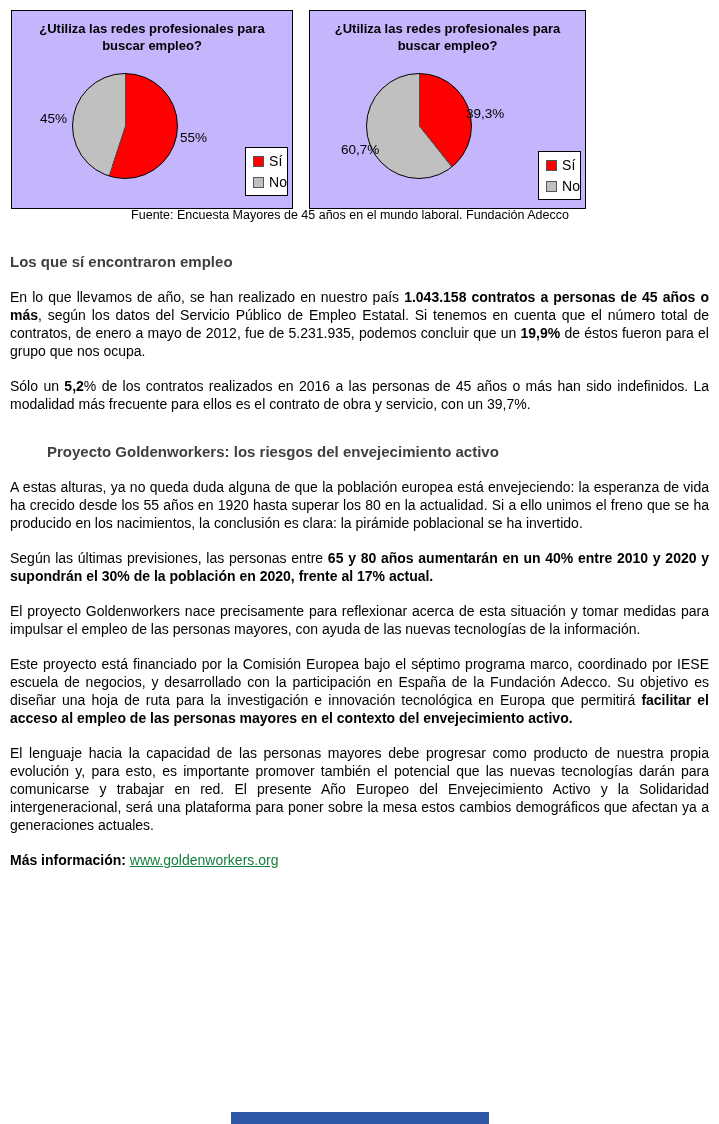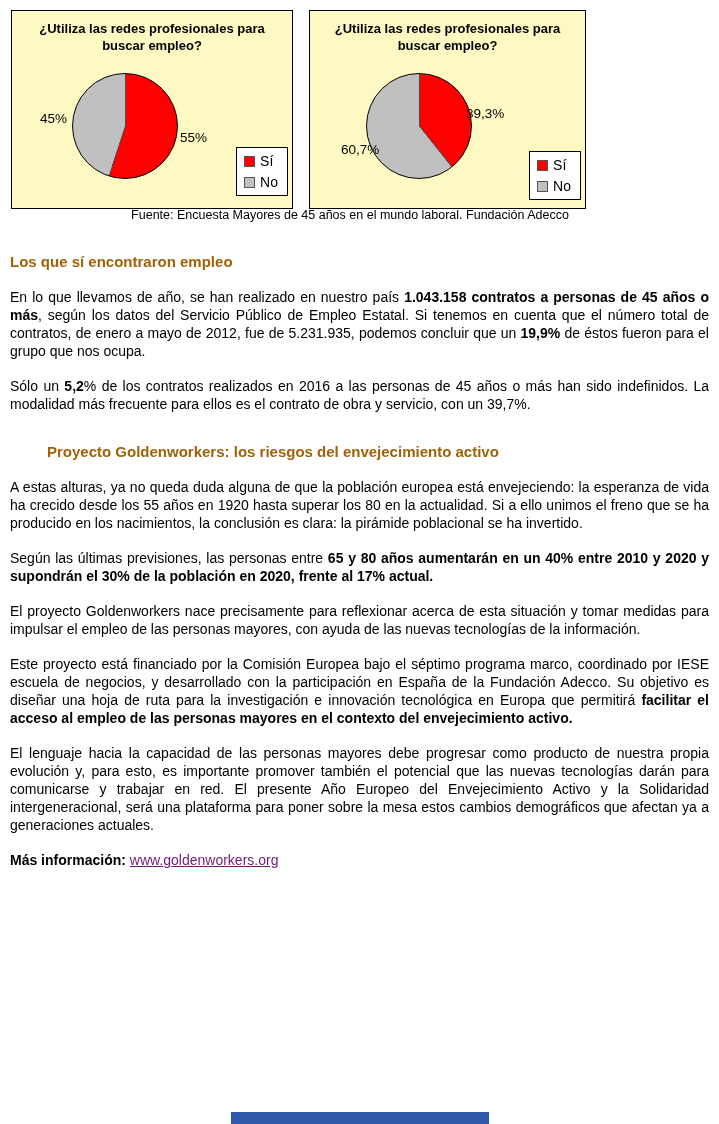--- a/index.html
+++ b/index.html
@@ -3,47 +3,47 @@
 <meta charset="utf-8">
 <style>
   html,body{margin:0;padding:0;}
   body{
     width:719px;height:1124px;position:relative;overflow:hidden;
     background:#ffffff;color:#000;
     font-family:"Liberation Sans", sans-serif;
   }
   
   .charts-row{position:absolute;top:10px;left:11px;display:flex;gap:16px;}
-  .chart-box{position:relative;border:1.5px solid #000;background:#fef9c3;box-sizing:border-box;height:199px;}
+  .chart-box{position:relative;border:1.5px solid #000;background:#c4b5fd;box-sizing:border-box;height:199px;}
   .chart-box.c1{width:282px;}
   .chart-box.c2{width:277px;}
   .chart-title{margin-top:9px;text-align:center;font-weight:bold;font-size:13px;line-height:17px;padding:0 14px;}
   .pie{position:absolute;width:106px;height:106px;border-radius:50%;border:1px solid #000;box-sizing:border-box;}
   .c1 .pie{left:60px;top:62px;}
   .c2 .pie{left:56px;top:62px;}
   .radius-line{position:absolute;left:calc(50% - 0.5px);top:0;width:1px;height:50%;background:#4d4d4d;transform-origin:50% 100%;}
   .pct{position:absolute;font-size:13.5px;}
   .c1 .lbl-left{left:28px;top:100px;}
   .c1 .lbl-right{left:168px;top:119px;}
   .c2 .lbl-right{left:156px;top:95px;}
   .c2 .lbl-left{left:10px;top:131px;margin-left:21px;}
-  .legend{position:absolute;right:4px;border:1.5px solid #000;background:#fff;padding:6px 9px 6px 7px;display:flex;flex-direction:column;gap:7px;}
+  .legend{position:absolute;right:4px;border:1.5px solid #000;background:#fff;padding:6px 0 6px 7px;display:flex;flex-direction:column;gap:7px;}
   .c1 .legend{top:136px;}
   .c2 .legend{top:140px;}
   .legend-item{display:flex;align-items:center;gap:5px;font-size:14px;line-height:14px;}
   .swatch{width:11px;height:11px;border:1px solid #555;box-sizing:border-box;flex:0 0 auto;}
   
   .fuente{position:absolute;top:208px;left:0;width:700px;text-align:center;font-size:12.5px;}
   .content{position:absolute;top:238px;left:0;width:719px;padding:0 10px;box-sizing:border-box;}
-  .sec-h{font-size:15px;font-weight:bold;color:#a16207;margin:14px 0 0;line-height:19px;}
+  .sec-h{font-size:15px;font-weight:bold;color:#404040;margin:14px 0 0;line-height:19px;}
   .sec-h.second{margin-top:29px;margin-left:37px;}
   .body-p{font-size:14px;line-height:18px;text-align:justify;margin:17px 0 0;}
   .b{font-weight:bold;}
   .more{font-size:14px;line-height:18px;margin:17px 0 0;}
-  .more a{color:#701a75;}
+  .more a{color:#15803d;}
   
   .footer-bar{position:absolute;left:231px;bottom:0;width:258px;height:12px;}
 </style>
 </head>
 <body>
 
 <div class="charts-row">
 
   <div class="chart-box c1">
     <div class="chart-title">¿Utiliza las redes profesionales para buscar empleo?</div>

